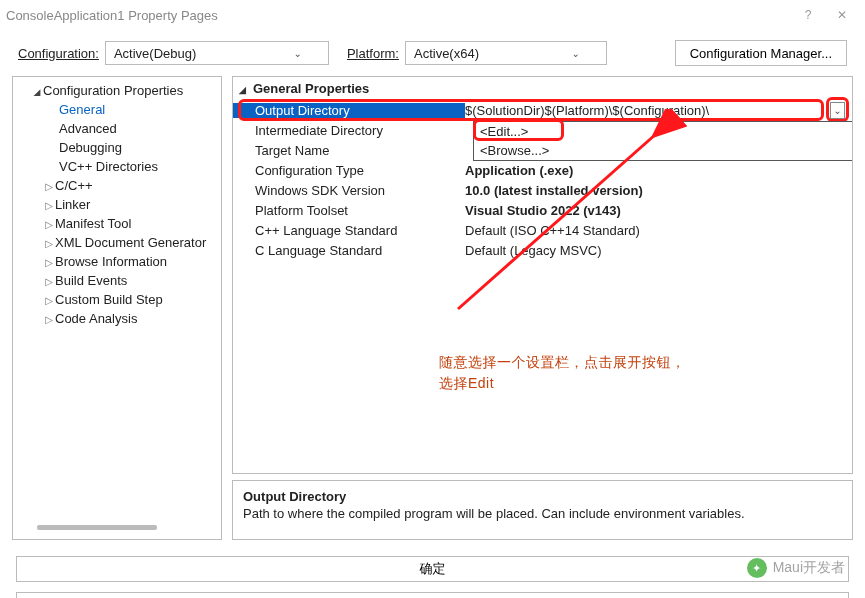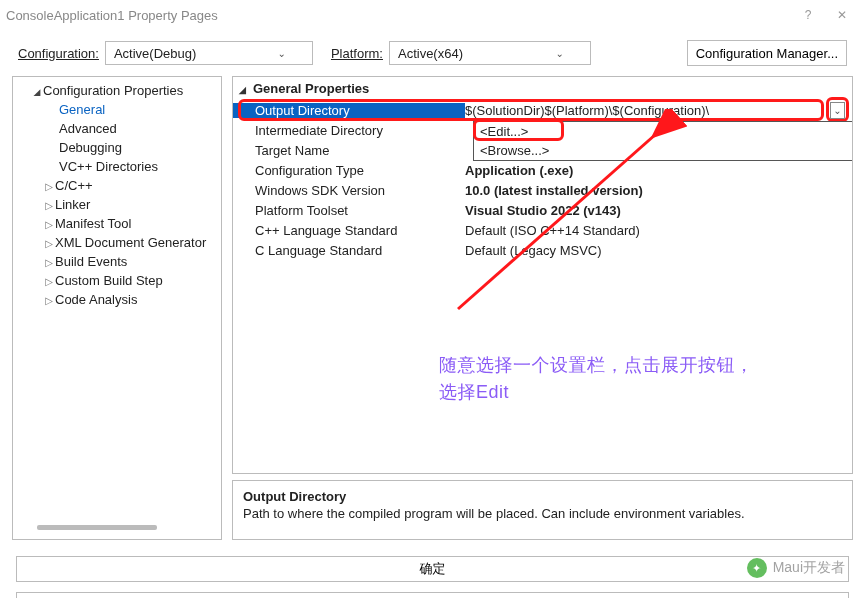--- a/index.html
+++ b/index.html
@@ -9,21 +9,21 @@
 .title-bar { height: 30px; display: flex; align-items: center; padding: 0 6px; color: #888; }
 .title-bar .title { flex: 1; font-size: 13px; }
 .title-bar .win-btn { width: 34px; height: 24px; display: flex; align-items: center; justify-content: center; color: #999; font-size: 12px; }
 
 
 .config-row { display: flex; align-items: center; gap: 6px; padding: 10px 18px 10px 18px; }
 .config-row label { font-size: 13px; color: #222; text-decoration: underline; }
 .combo { position: relative; display: inline-flex; align-items: center; border: 1px solid #bbb; background: #fff; height: 24px; }
 .combo span { padding: 0 20px 0 8px; font-size: 13px; }
 .combo .arrow { position: absolute; right: 6px; top: 50%; transform: translateY(-50%); font-size: 10px; color: #555; }
-.btn { border: 1px solid #bbb; background: #fff; height: 26px; padding: 0 8px; font-size: 13px; display: inline-flex; align-items: center; }
+.btn { border: 1px solid #bbb; background: #fff; height: 26px; padding: 0 14px; font-size: 13px; display: inline-flex; align-items: center; }
 
 
 .main { display: flex; padding: 0 12px 0 12px; height: 470px; align-items: flex-start; }
 
 
 .nav-wrap { width: 210px; border: 1px solid #bbb; height: 464px; overflow: hidden; position: relative; }
 .nav { padding: 4px 0; }
 .nav-item { display: flex; align-items: center; padding: 2px 6px; font-size: 13px; color: #222; white-space: nowrap; }
 .nav-item.indent1 { padding-left: 18px; text-align: center; }
 .nav-item.indent2 { padding-left: 46px; }
@@ -49,21 +49,21 @@
 
 .red-box-full { position: absolute; border: 3px solid #ff1a1a; border-radius: 6px; pointer-events: none; }
 
 
 .dd-popup { position: absolute; border: 1px solid #555; background: #fff; }
 .dd-popup .item { padding: 2px 6px; font-size: 13px; }
 
 
 .arrow-svg { position: absolute; pointer-events: none; }
 
-.annotation-text { position: absolute; font-size: 18px; color: #8b5cf6; line-height: 1.5; letter-spacing: 0.5px; }
+.annotation-text { position: absolute; font-size: 14px; color: #c2410c; line-height: 1.5; letter-spacing: 0.5px; }
 
 
 .desc-box { border: 1px solid #bbb; margin-top: 6px; padding: 8px 10px; height: 60px; }
 .desc-box .d-title { font-weight: bold; font-size: 13px; margin-bottom: 2px; }
 .desc-box .d-text { font-size: 13px; color: #222; }
 
 
 .footer { display: flex; justify-content: flex-end; gap: 10px; padding: 10px 16px; flex-direction: column; }
 .footer .btn { min-width: 78px; justify-content: center; }
 
@@ -74,21 +74,21 @@
 <body>
 
 <div class="title-bar">
   <div class="title">ConsoleApplication1 Property Pages</div>
   <div class="win-btn">?</div>
   <div class="win-btn">✕</div>
 </div>
 
 <div class="config-row">
   <label>Configuration:</label>
-  <div class="combo" style="width:208px">
+  <div class="combo" style="width:224px">
     <span>Active(Debug)</span>
     <span class="arrow">⌄</span>
   </div>
   <label style="margin-left:12px">Platform:</label>
   <div class="combo" style="width:202px">
     <span>Active(x64)</span>
     <span class="arrow">⌄</span>
   </div>
   <button class="btn" style="margin-left:auto">Configuration Manager...</button>
 </div>
@@ -121,20 +121,24 @@
           <span class="chev closed"></span>
           <span>Linker</span>
         </div>
       <div class="nav-item indent1" style="padding-left:30px">
           <span class="chev closed"></span>
           <span>Manifest Tool</span>
         </div>
       <div class="nav-item indent1" style="padding-left:30px">
           <span class="chev closed"></span>
           <span>XML Document Generator</span>
+        </div>
+      <div class="nav-item indent1" style="padding-left:30px">
+          <span class="chev closed"></span>
+          <span>Browse Information</span>
         </div>
       <div class="nav-item indent1" style="padding-left:30px">
           <span class="chev closed"></span>
           <span>Build Events</span>
         </div>
       <div class="nav-item indent1" style="padding-left:30px">
           <span class="chev closed"></span>
           <span>Custom Build Step</span>
         </div>
       <div class="nav-item indent1" style="padding-left:30px">

